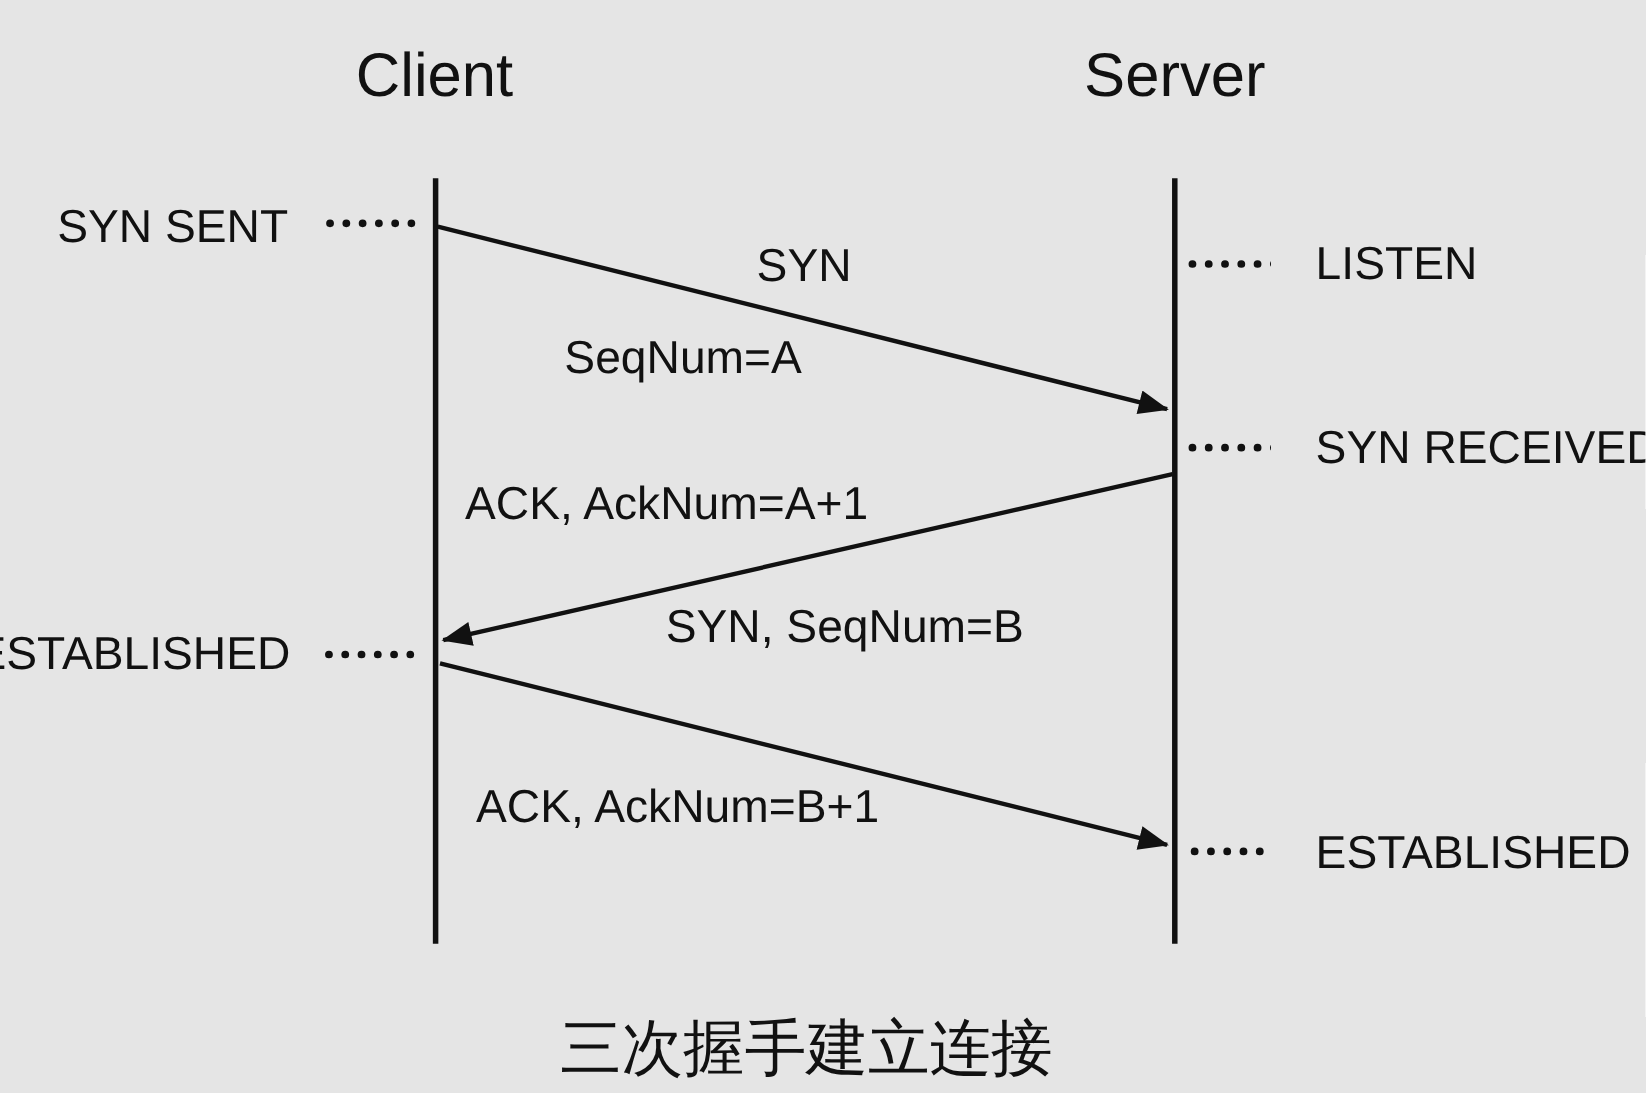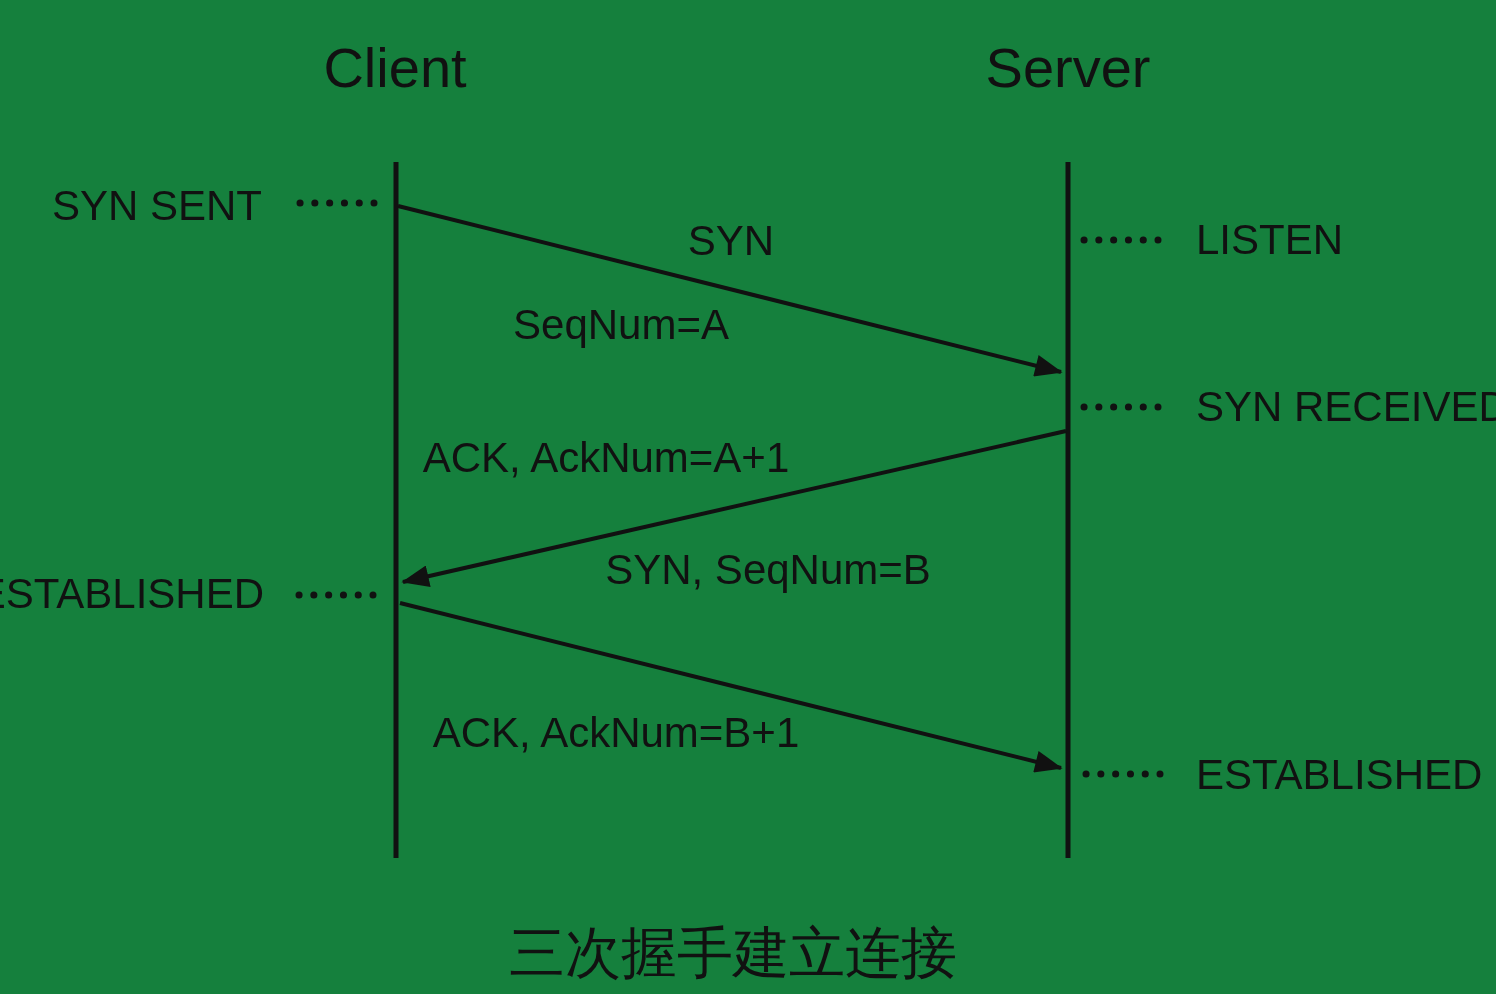--- a/index.html
+++ b/index.html
@@ -4,21 +4,21 @@
 <style>
   html, body {
     margin: 0;
     padding: 0;
     background: #ffffff;
   }
   .stage {
     position: relative;
     width: 1496px;
     height: 994px;
-    background: #15803d;
+    background: #e5e5e5;
     overflow: hidden;
     font-family: "Liberation Sans", "DejaVu Sans", sans-serif;
   }
   svg {
     display: block;
   }
   .ink-line {
     stroke: #111111;
     fill: none;
   }

